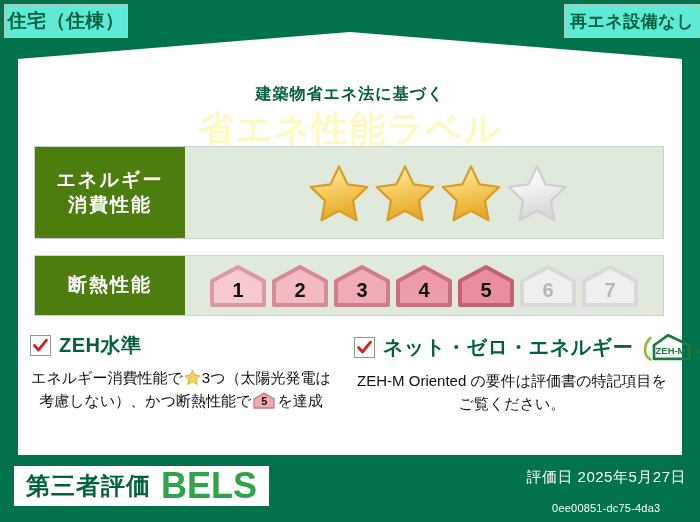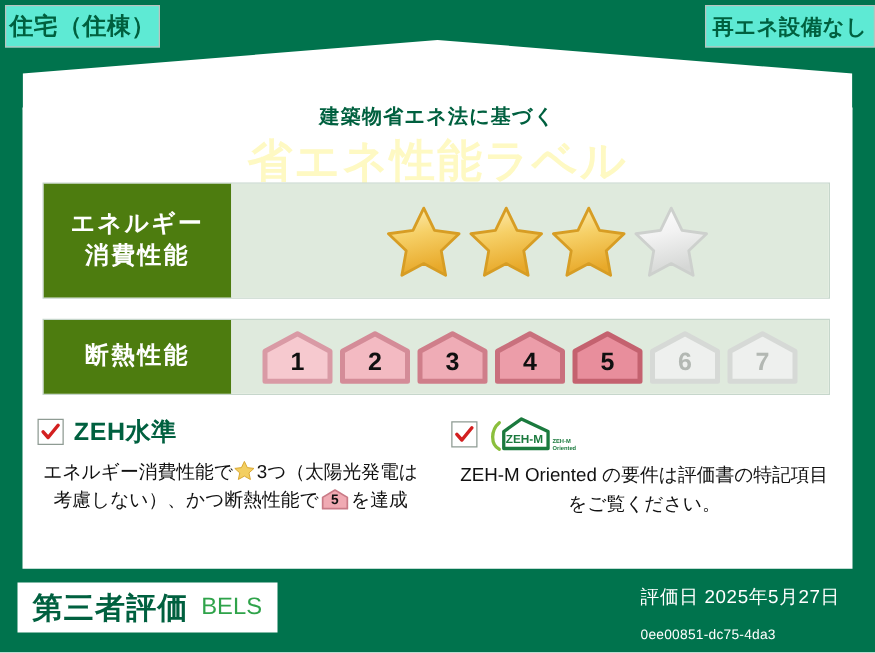--- a/index.html
+++ b/index.html
@@ -294,38 +294,38 @@
     box-sizing: border-box;
   }
   #bels-title {
     color: #00603f;
     font-weight: bold;
     font-size: 24px;
     letter-spacing: 1px;
   }
   #bels-mark {
     color: #2fa34a;
-    font-weight: normal;
-    font-size: 19px;
+    font-weight: bold;
+    font-size: 36px;
     letter-spacing: 0px;
     margin-left: 10px;
   }
   #property-name {
     position: absolute;
     left: 238px;
     top: 21px;
     color: #ffffff;
     font-size: 15px;
     letter-spacing: 0.5px;
   }
   #eval-block {
     position: absolute;
-    right: 28px;
+    right: 14px;
     top: 12px;
-    text-align: left;
+    text-align: center;
     color: #ffffff;
   }
   #eval-date { font-size: 15px; letter-spacing: 0.5px; }
   #eval-id { font-size: 11px; margin-top: 15px; letter-spacing: 0.2px; }
 </style>
 </head>
 <body>
 
 <div id="label-root">
 
@@ -477,20 +477,21 @@
         </div>
       </div>
 
       <div class="note-col">
         <div class="note-head">
           <span class="checkbox">
             <svg viewBox="0 0 17 17">
               <path d="M2.5 8.5 L6.5 13 L14.5 3.2" fill="none" stroke="#d32020" stroke-width="2.8" stroke-linecap="round" stroke-linejoin="round"></path>
             </svg>
           </span>
+          <span class="note-title">ネット・ゼロ・エネルギー</span>
           <span id="zeh-m-logo">
             <svg viewBox="0 0 88 50">
               <path d="M16 46 C4 40, 4 20, 16 10" fill="none" stroke="#8bbf3c" stroke-width="4.5" stroke-linecap="round"></path>
               <polygon points="46,5 82,22 82,45 22,45 22,22" fill="none" stroke="#1b7a3e" stroke-width="4.5" stroke-linejoin="round"></polygon>
               <text x="50" y="37" text-anchor="middle" font-family="'Liberation Sans', sans-serif" font-size="16" font-weight="bold" fill="#1b7a3e">ZEH-M</text>
             </svg>
             <span id="zeh-m-logo-caption">
               <span>ZEH-M</span><br>
               <span>Oriented</span>
             </span>

